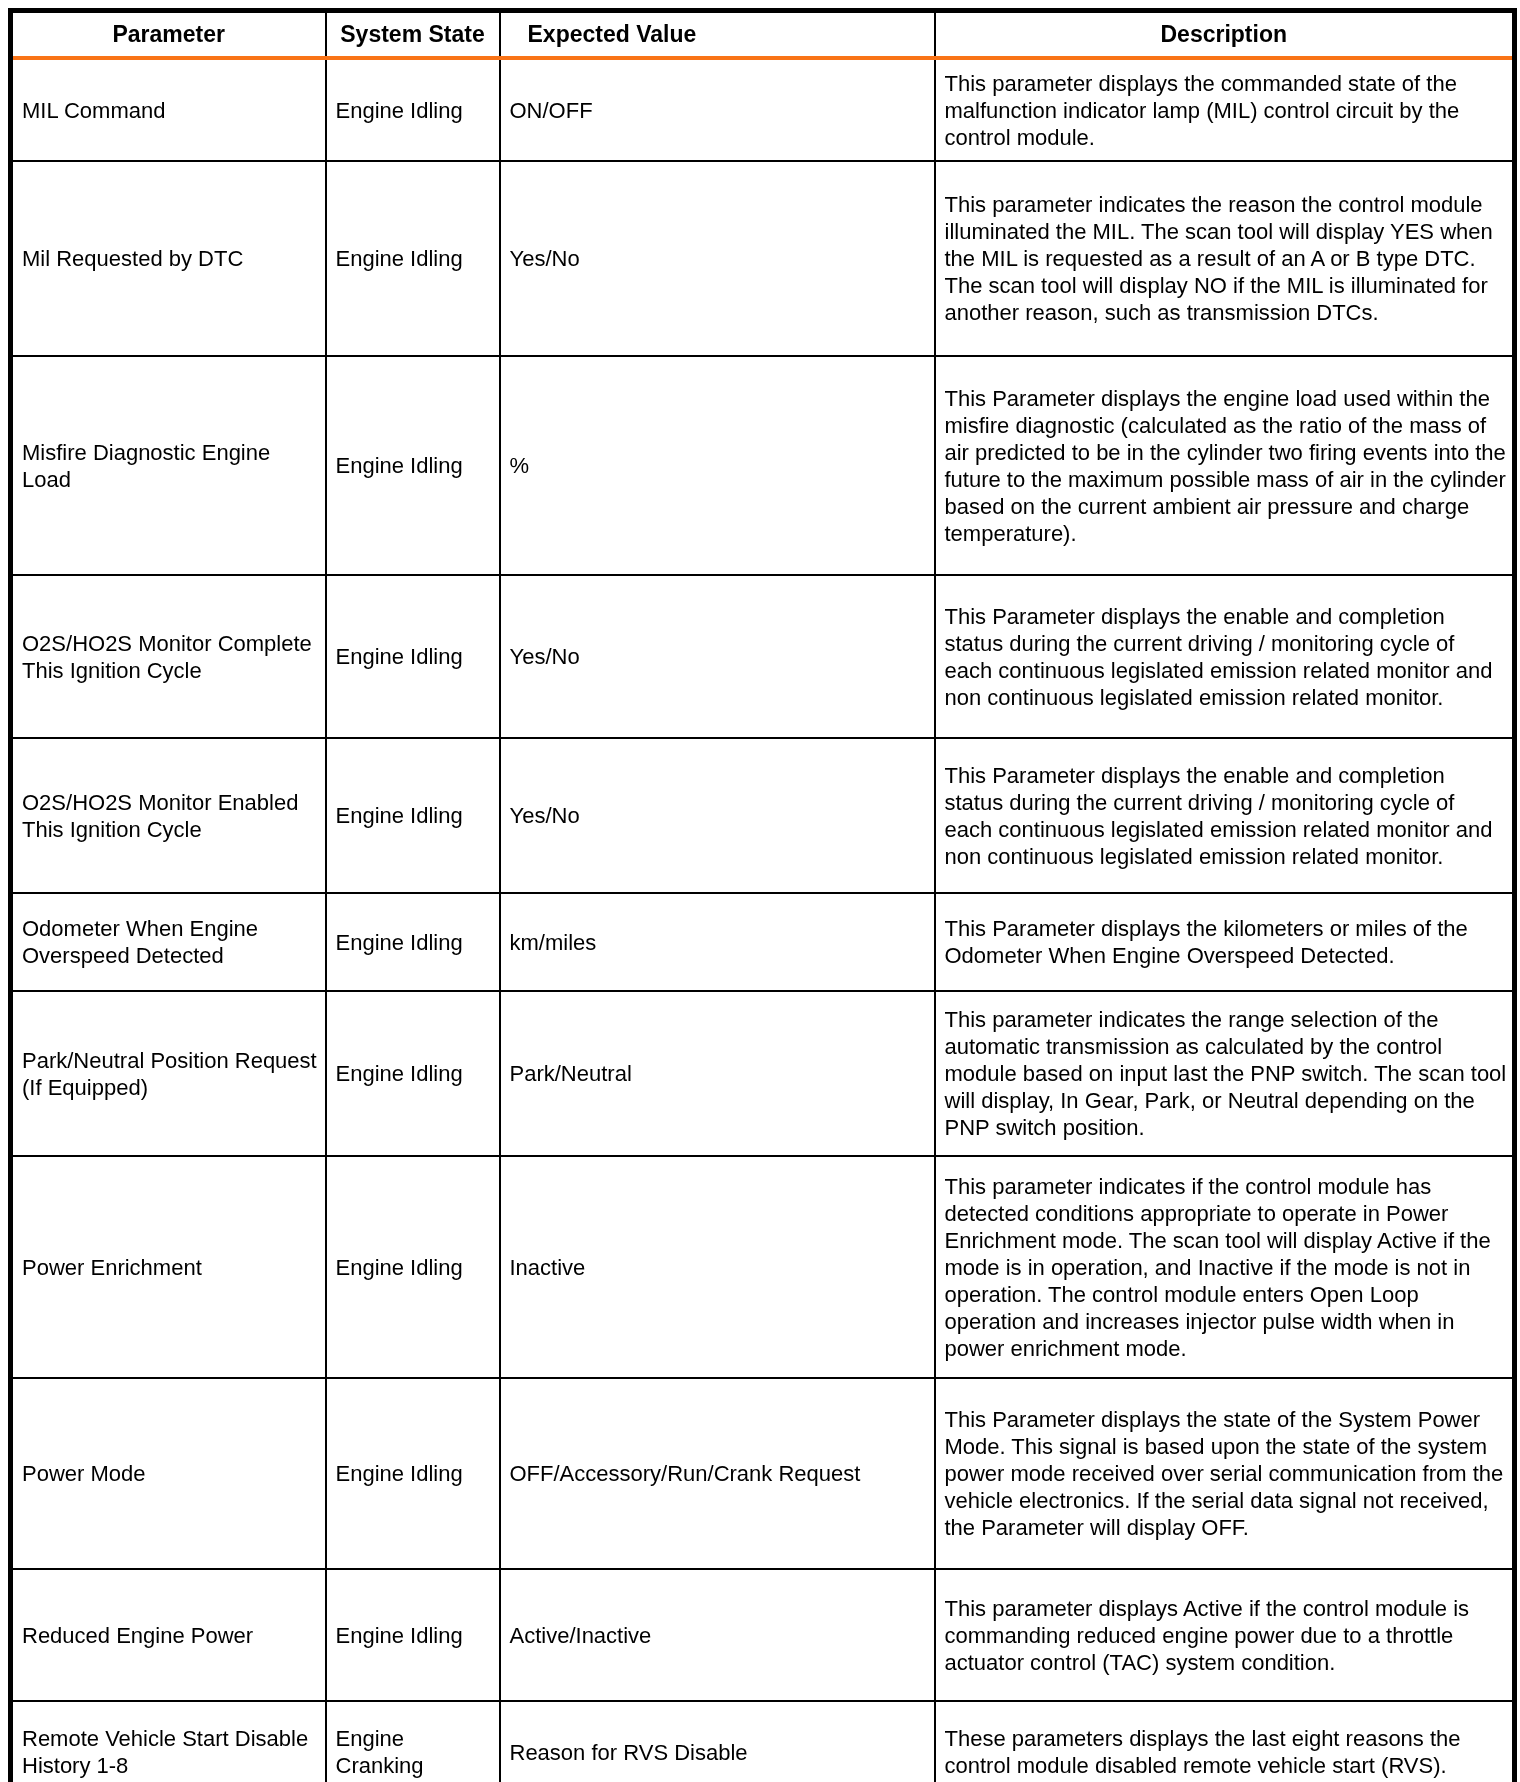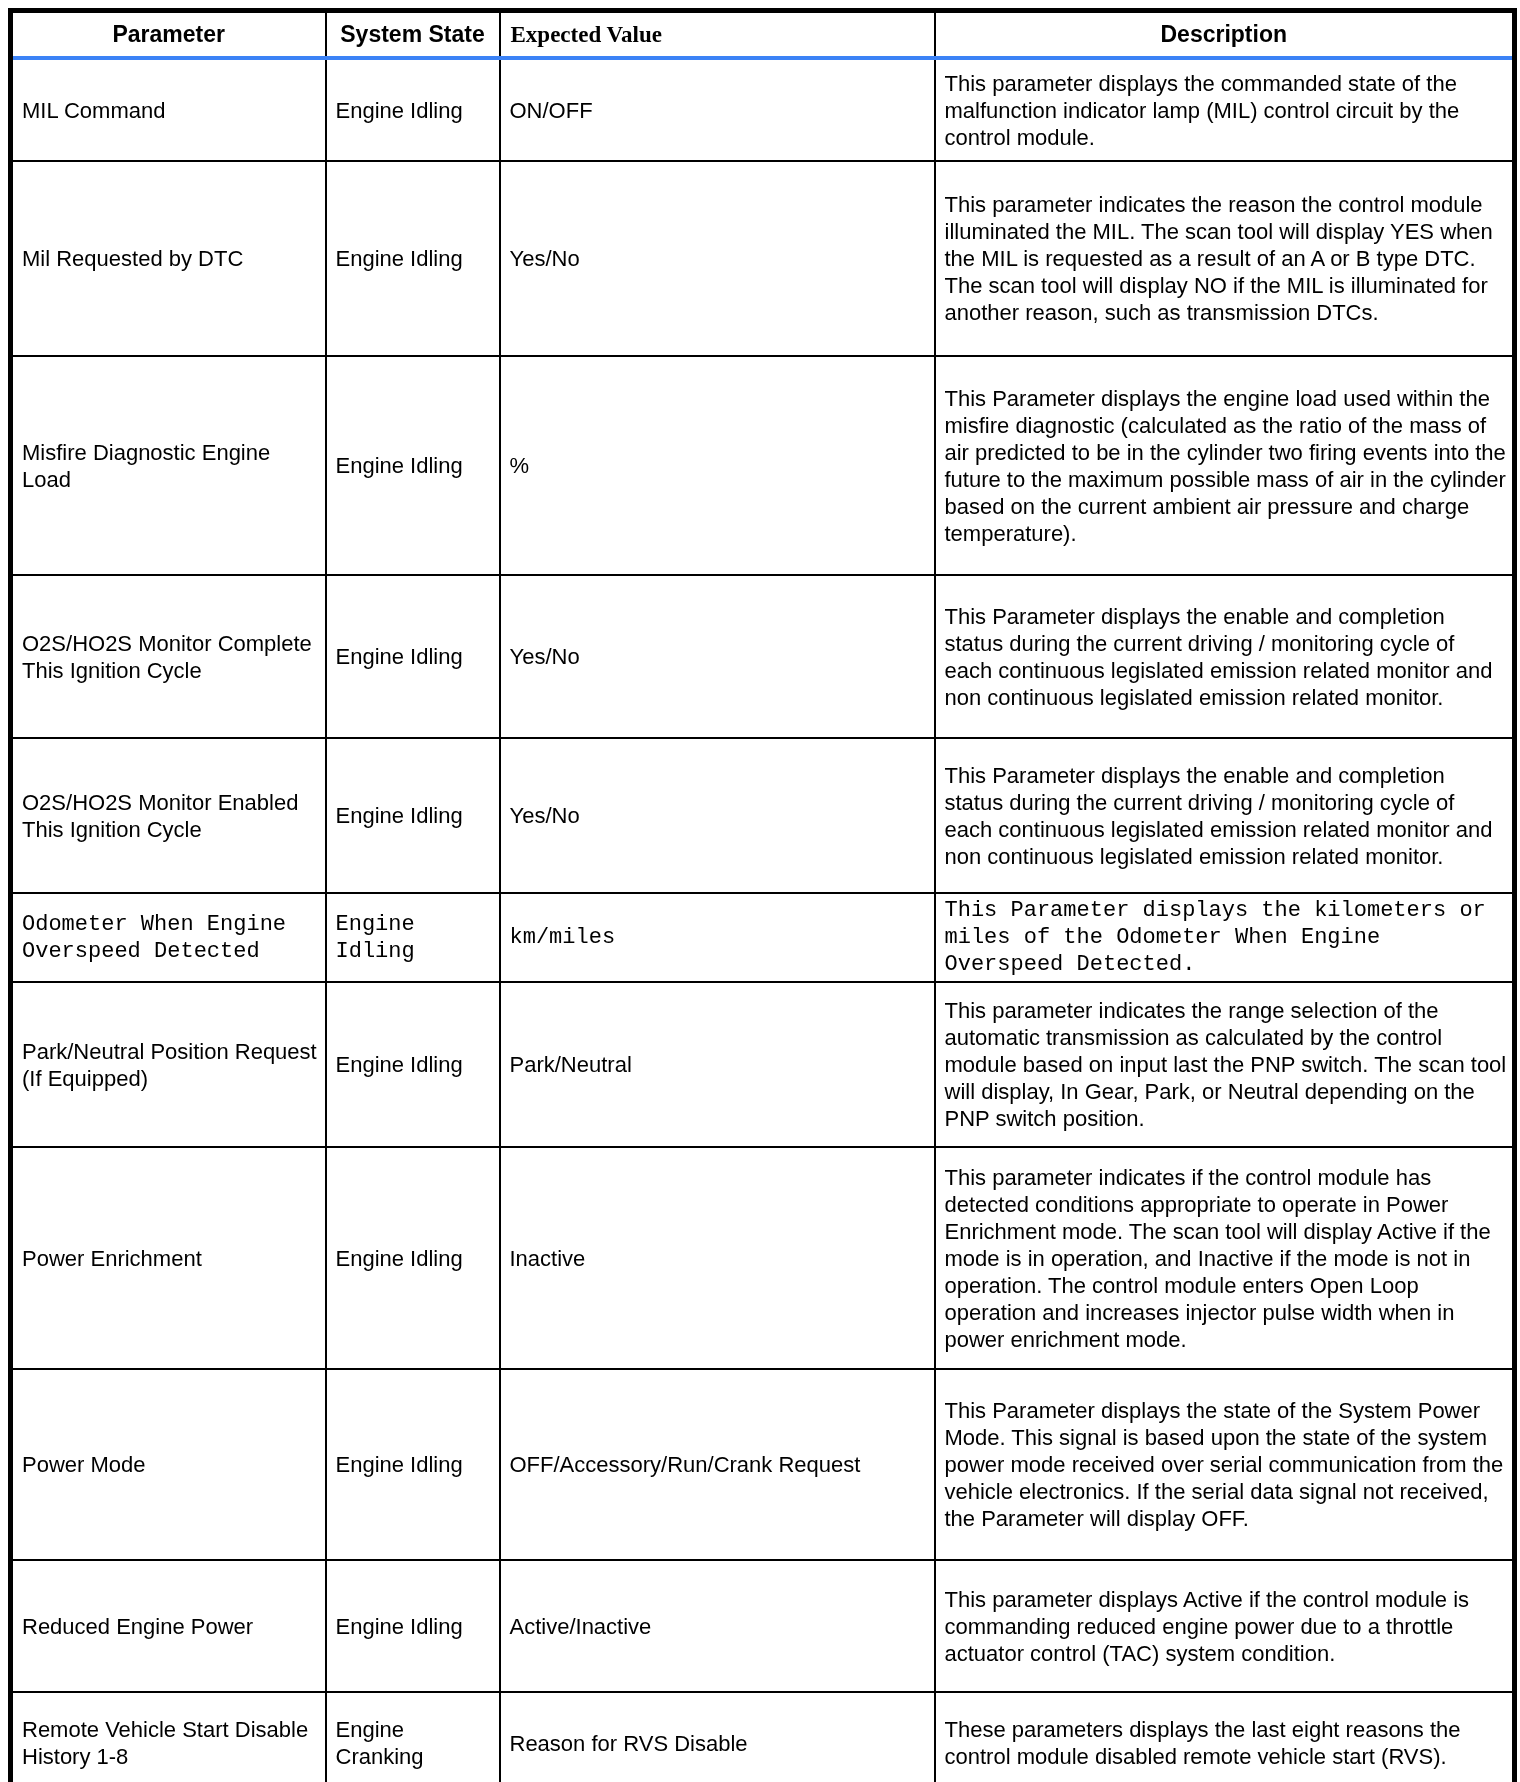--- a/index.html
+++ b/index.html
@@ -31,44 +31,43 @@
   col.c-value { width: 435px; }
   col.c-desc  { width: 580px; }
 
   th, td {
     border: 2px solid #000000;
     vertical-align: middle;
     overflow: hidden;
     word-wrap: break-word;
   }
   thead th {
-    border-bottom: 4px solid #3b82f6;
+    border-bottom: 4px solid #f97316;
     font-weight: bold;
     font-size: 23px;
     text-align: center;
     height: 39px;
     padding: 2px 4px;
   }
   thead th.h-value {
     text-align: left;
-    padding-left: 10px;
-    font-family: Liberation Serif, serif;
+    padding-left: 27px;
   }
   td {
     padding: 3px 6px 3px 9px;
   }
   td.param { padding-right: 2px; }
   td.desc  { padding-right: 4px; }
 
   tbody tr:nth-child(1)  { height: 103px; }
   tbody tr:nth-child(2)  { height: 195px; }
   tbody tr:nth-child(3)  { height: 219px; }
   tbody tr:nth-child(4)  { height: 163px; }
   tbody tr:nth-child(5)  { height: 155px; }
-  tbody tr:nth-child(6)  { height: 64px; font-family: Liberation Mono, monospace;  }
+  tbody tr:nth-child(6)  { height: 98px;  }
   tbody tr:nth-child(7)  { height: 165px; }
   tbody tr:nth-child(8)  { height: 222px; }
   tbody tr:nth-child(9)  { height: 191px; }
   tbody tr:nth-child(10) { height: 132px; }
   tbody tr:nth-child(11) { height: 104px; }
 </style>
 </head>
 <body>
 
 <div class="page">

